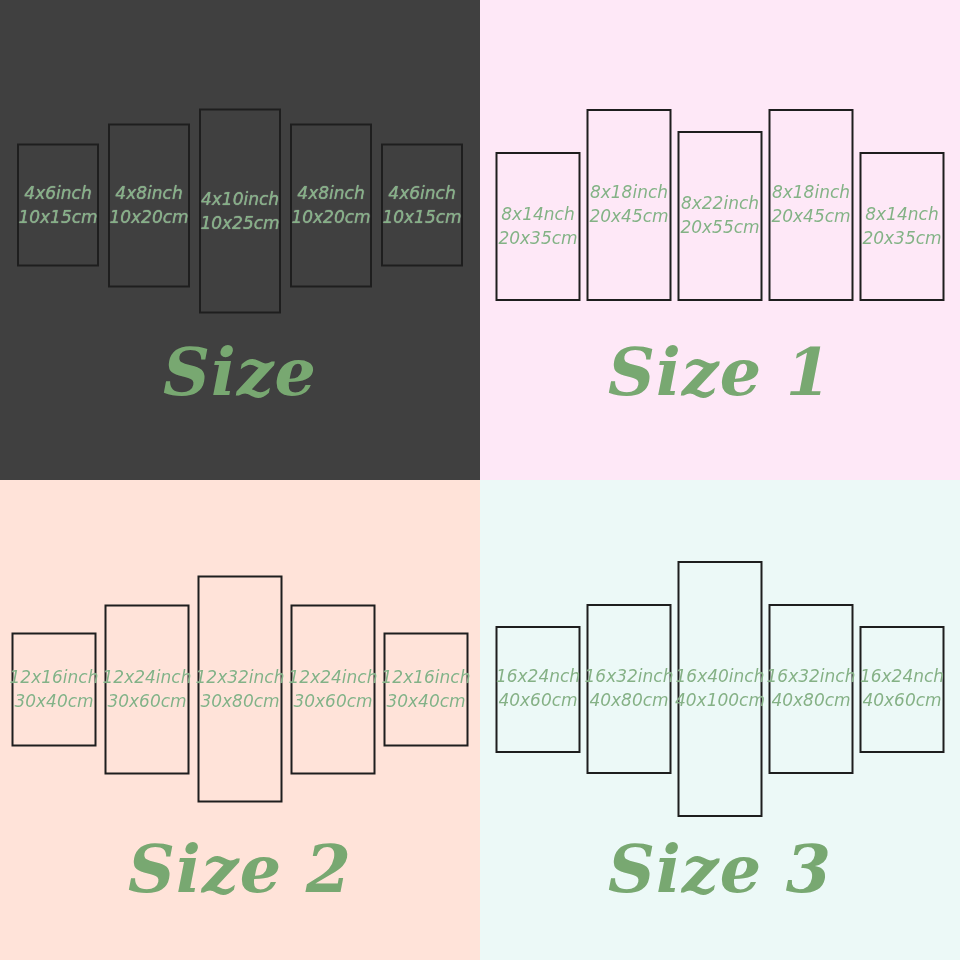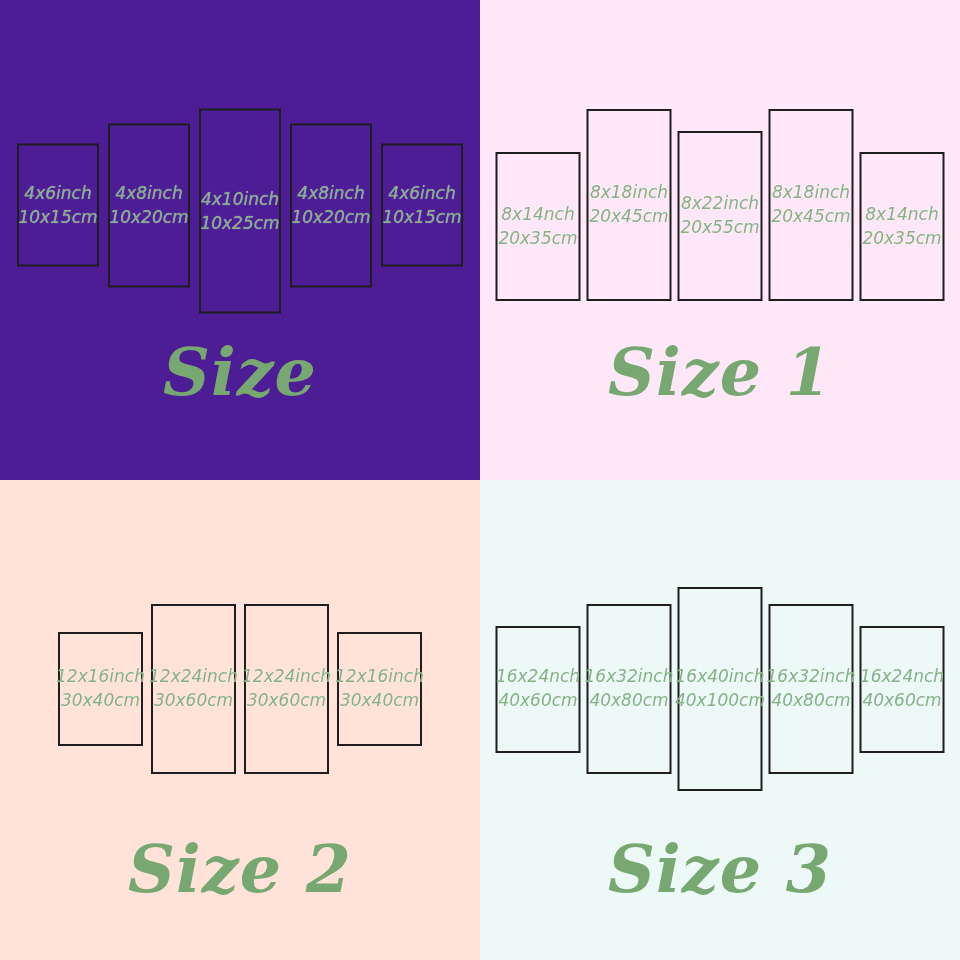--- a/index.html
+++ b/index.html
@@ -63,21 +63,21 @@
     color: #78a871;
     letter-spacing: 1px;
   }
   .quad:nth-child(n+3) .title { top: 357px; }
 </style>
 </head>
 <body>
 
 <div class="grid">
 
-  <section class="quad" style="background: #4c1d95;">
+  <section class="quad" style="background: #404040;">
     <div class="panels" style="gap: 9px;">
         <div class="panel" style="width: 82px; height: 123px; border-color: rgb(30, 30, 30);">
           <span class="line">4x6inch</span>
           <span class="line">10x15cm</span>
         </div>
         <div class="panel" style="width: 82px; height: 164px; border-color: rgb(30, 30, 30);">
           <span class="line">4x8inch</span>
           <span class="line">10x20cm</span>
         </div>
         <div class="panel" style="width: 82px; height: 205px; border-color: rgb(30, 30, 30); margin-top: 12px;">
@@ -125,20 +125,24 @@
   <section class="quad" style="background: rgb(255, 227, 217);">
     <div class="panels" style="gap: 8px;">
         <div class="panel" style="width: 85px; height: 114px; border-color: rgb(30, 30, 30);">
           <span class="line">12x16inch</span>
           <span class="line">30x40cm</span>
         </div>
         <div class="panel" style="width: 85px; height: 170px; border-color: rgb(30, 30, 30);">
           <span class="line">12x24inch</span>
           <span class="line">30x60cm</span>
         </div>
+        <div class="panel" style="width: 85px; height: 227px; border-color: rgb(30, 30, 30);">
+          <span class="line">12x32inch</span>
+          <span class="line">30x80cm</span>
+        </div>
         <div class="panel" style="width: 85px; height: 170px; border-color: rgb(30, 30, 30);">
           <span class="line">12x24inch</span>
           <span class="line">30x60cm</span>
         </div>
         <div class="panel" style="width: 85px; height: 114px; border-color: rgb(30, 30, 30);">
           <span class="line">12x16inch</span>
           <span class="line">30x40cm</span>
         </div>
       </div>
     <h2 class="title">Size 2</h2>
@@ -147,21 +151,21 @@
   <section class="quad" style="background: rgb(236, 249, 247);">
     <div class="panels" style="gap: 6px;">
         <div class="panel" style="width: 85px; height: 127px; border-color: rgb(30, 30, 30);">
           <span class="line">16x24nch</span>
           <span class="line">40x60cm</span>
         </div>
         <div class="panel" style="width: 85px; height: 170px; border-color: rgb(30, 30, 30);">
           <span class="line">16x32inch</span>
           <span class="line">40x80cm</span>
         </div>
-        <div class="panel" style="width: 85px; height: 204px; border-color: rgb(30, 30, 30);">
+        <div class="panel" style="width: 85px; height: 256px; border-color: rgb(30, 30, 30);">
           <span class="line">16x40inch</span>
           <span class="line">40x100cm</span>
         </div>
         <div class="panel" style="width: 85px; height: 170px; border-color: rgb(30, 30, 30);">
           <span class="line">16x32inch</span>
           <span class="line">40x80cm</span>
         </div>
         <div class="panel" style="width: 85px; height: 127px; border-color: rgb(30, 30, 30);">
           <span class="line">16x24nch</span>
           <span class="line">40x60cm</span>

